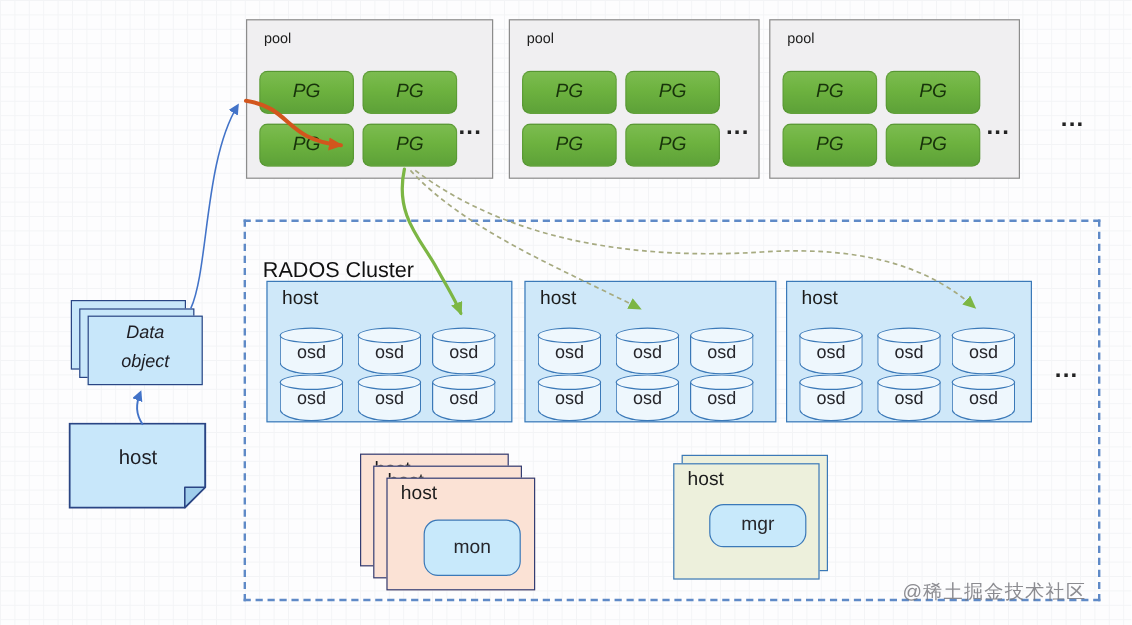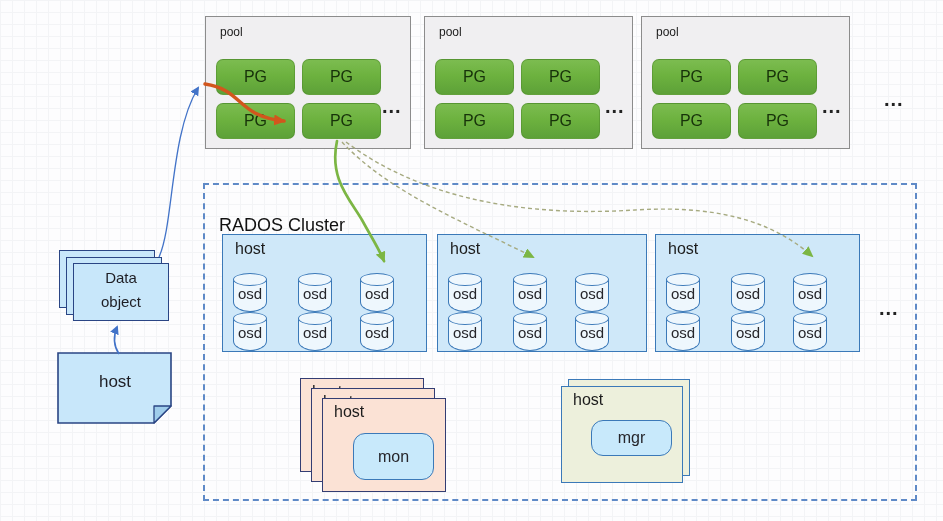--- a/index.html
+++ b/index.html
@@ -19,41 +19,41 @@
   .pool {
     position:absolute; width:206px; height:133px;
     background:#f0eff1; border:1.2px solid #8c8c8c;
   }
   .pool-label { position:absolute; left:14px; top:8px; font-size:12px; color:#1c1c1c; }
   .pg {
     position:absolute; width:79px; height:36px;
     background:linear-gradient(180deg,#7cbc50 0%, #6db23f 45%, #5da138 100%);
     border:1px solid rgba(80,140,45,.55); border-radius:7px;
     display:flex; align-items:center; justify-content:center;
-    font-size:16px; color:#17320a;
+    font-size:16px; color:#17320a;font-style:italic;
   }
   .pg1{left:10px;top:42px} .pg2{left:96px;top:42px}
   .pg3{left:10px;top:86px} .pg4{left:96px;top:86px}
   .dots { position:absolute; font-size:20px; font-weight:bold; color:#222; letter-spacing:1px; line-height:10px; }
   .pool-dots { left:176px; top:84px; }
 
   
   .cluster {
     position:absolute; left:203px; top:183px; width:714px; height:318px;
     border:2px dashed #5f8ac7; background:transparent;
   }
   .cluster-title { position:absolute; left:14px; top:7px; font-size:18px; color:#111;margin-top:23px; }
 
   .host {
     position:absolute; width:205px; height:118px;
     background:#cfe8f9; border:1.5px solid #3b79b8;
   }
   .host-label { position:absolute; left:12px; top:5px; font-size:16px; color:#1c1c1c; }
 
-  .osd { position:absolute; width:34px; height:39px; }
+  .osd { position:absolute; width:53px; height:39px; }
   .osd .cyl-body {
     position:absolute; left:0; top:6px; width:100%; height:33px;
     background:#eef7fd; border:1.5px solid #3b79b8; border-top:none;
     border-radius:0 0 50% 50% / 0 0 10px 10px;
   }
   .osd .cyl-top {
     position:absolute; left:0; top:0; width:100%; height:13px;
     background:#eef7fd; border:1.5px solid #3b79b8; border-radius:50%;
   }
   .osd .osd-label {
@@ -74,21 +74,21 @@
   }
 
   
   .data-layer {
     position:absolute; width:96px; height:58px;
     background:#c8e7fa; border:1.5px solid #2a4584; overflow:hidden;
   }
   .data-text {
     position:absolute; left:0; top:2px; width:100%;
     display:flex; justify-content:center;
-    font-size:15px; color:#1e1e24; line-height:24px; text-align:center;
+    font-size:15px; color:#1e1e24; line-height:24px; text-align:center;font-style:italic;
   }
   .data-text span { display:block; width:64px; }
 
   .file-wrap { position:absolute; left:57px; top:352px; width:116px; height:73px; }
   .file-label {
     position:absolute; left:0; top:0; width:100%; height:60px;
     display:flex; align-items:center; justify-content:center;
     font-size:17px; color:#1e1e24;
   }
 
@@ -301,14 +301,15 @@
       </marker>
     </defs>
     <path d="M119,354 C113,345 113,337 117,327" fill="none" stroke="#4273c8" stroke-width="1.6" marker-end="url(#ahBlue)"></path>
     <path d="M159,257 C174,224 170,134 198,88" fill="none" stroke="#4273c8" stroke-width="1.3" marker-end="url(#ahBlue)"></path>
     <path d="M205,84 C244,90 236,116 284,121" fill="none" stroke="#d2561d" stroke-width="3.4" stroke-linecap="round" marker-end="url(#ahRed)"></path>
     <path d="M337,141 C329,178 349,198 362,220 C373,240 379,249 384,261" fill="none" stroke="#7cb644" stroke-width="2.7" stroke-linecap="round" marker-end="url(#ahGreen)"></path>
     <path d="M342,142 C388,192 468,224 533,257" fill="none" stroke="#a6aa80" stroke-width="1.4" stroke-dasharray="4 3" marker-end="url(#ahGreen)"></path>
     <path d="M346,142 C430,205 540,216 635,210 S780,228 812,256" fill="none" stroke="#a6aa80" stroke-width="1.4" stroke-dasharray="4 3" marker-end="url(#ahGreen)"></path>
   </svg>
 
+  <div class="watermark">@稀土掘金技术社区</div>
 
 </div>
 
 </body></html>

